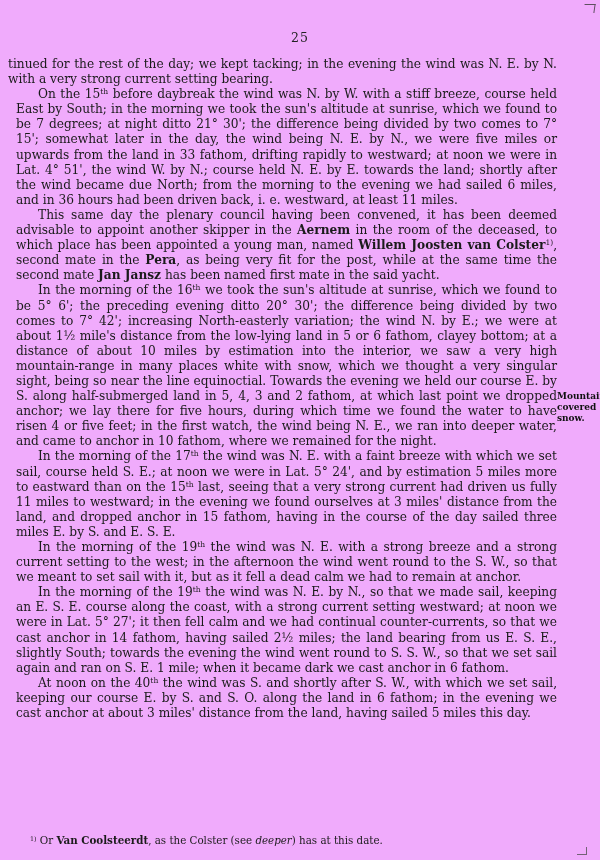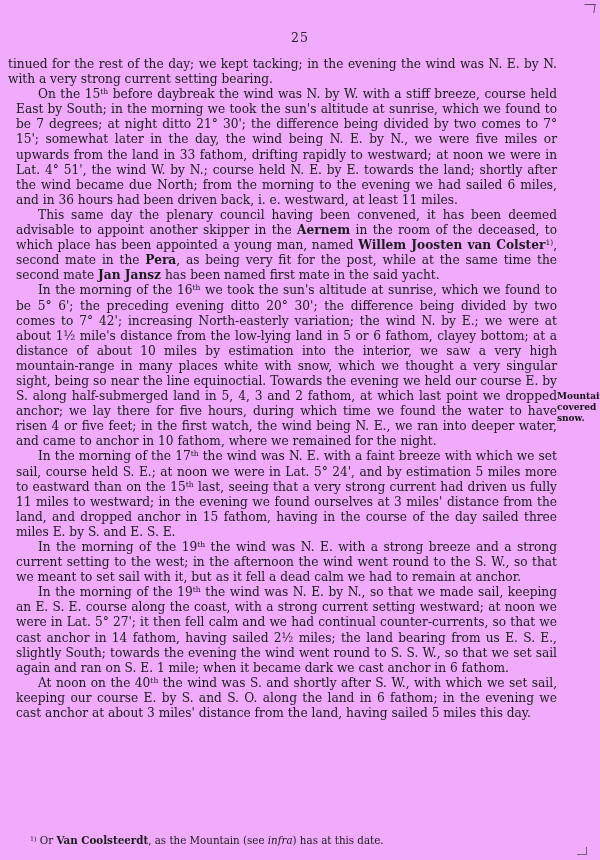--- a/index.html
+++ b/index.html
@@ -60,17 +60,17 @@
     <p class="indent"><span>In the morning of the 19</span><span class="sup">th</span><span> the wind was N. E. by N., so that we made sail, keeping an E. S. E. course along the coast, with a strong current setting westward; at noon we were in Lat. 5° 27'; it then fell calm and we had continual counter-currents, so that we cast anchor in 14 fathom, having sailed 2½ miles; the land bearing from us E. S. E., slightly South; towards the evening the wind went round to S. S. W., so that we set sail again and ran on S. E. 1 mile; when it became dark we cast anchor in 6 fathom.</span></p>
     <p class="indent"><span>At noon on the 40</span><span class="sup">th</span><span> the wind was S. and shortly after S. W., with which we set sail, keeping our course E. by S. and S. O. along the land in 6 fathom; in the evening we cast anchor at about 3 miles' distance from the land, having sailed 5 miles this day.</span></p>
   </div>
 
   <div class="margin-note">
     <span class="line"><span>Mountain</span></span>
     <span class="line">covered</span>
     <span class="line">snow.</span>
   </div>
 
-  <div class="footnote"><span class="sup">1)</span><span> Or </span><span style="font-weight: 700;">Van Coolsteerdt</span><span>, as the Mountain (see </span><span style="font-style: italic;">infra</span><span>) has at this date.</span></div>
+  <div class="footnote"><span class="sup">1)</span><span> Or </span><span style="font-weight: 700;">Van Coolsteerdt</span><span>, as the Colster (see </span><span style="font-style: italic;">deeper</span><span>) has at this date.</span></div>
 
   <div class="corner-mark-bottom"></div>
 
 </div>
 
 </body></html>

